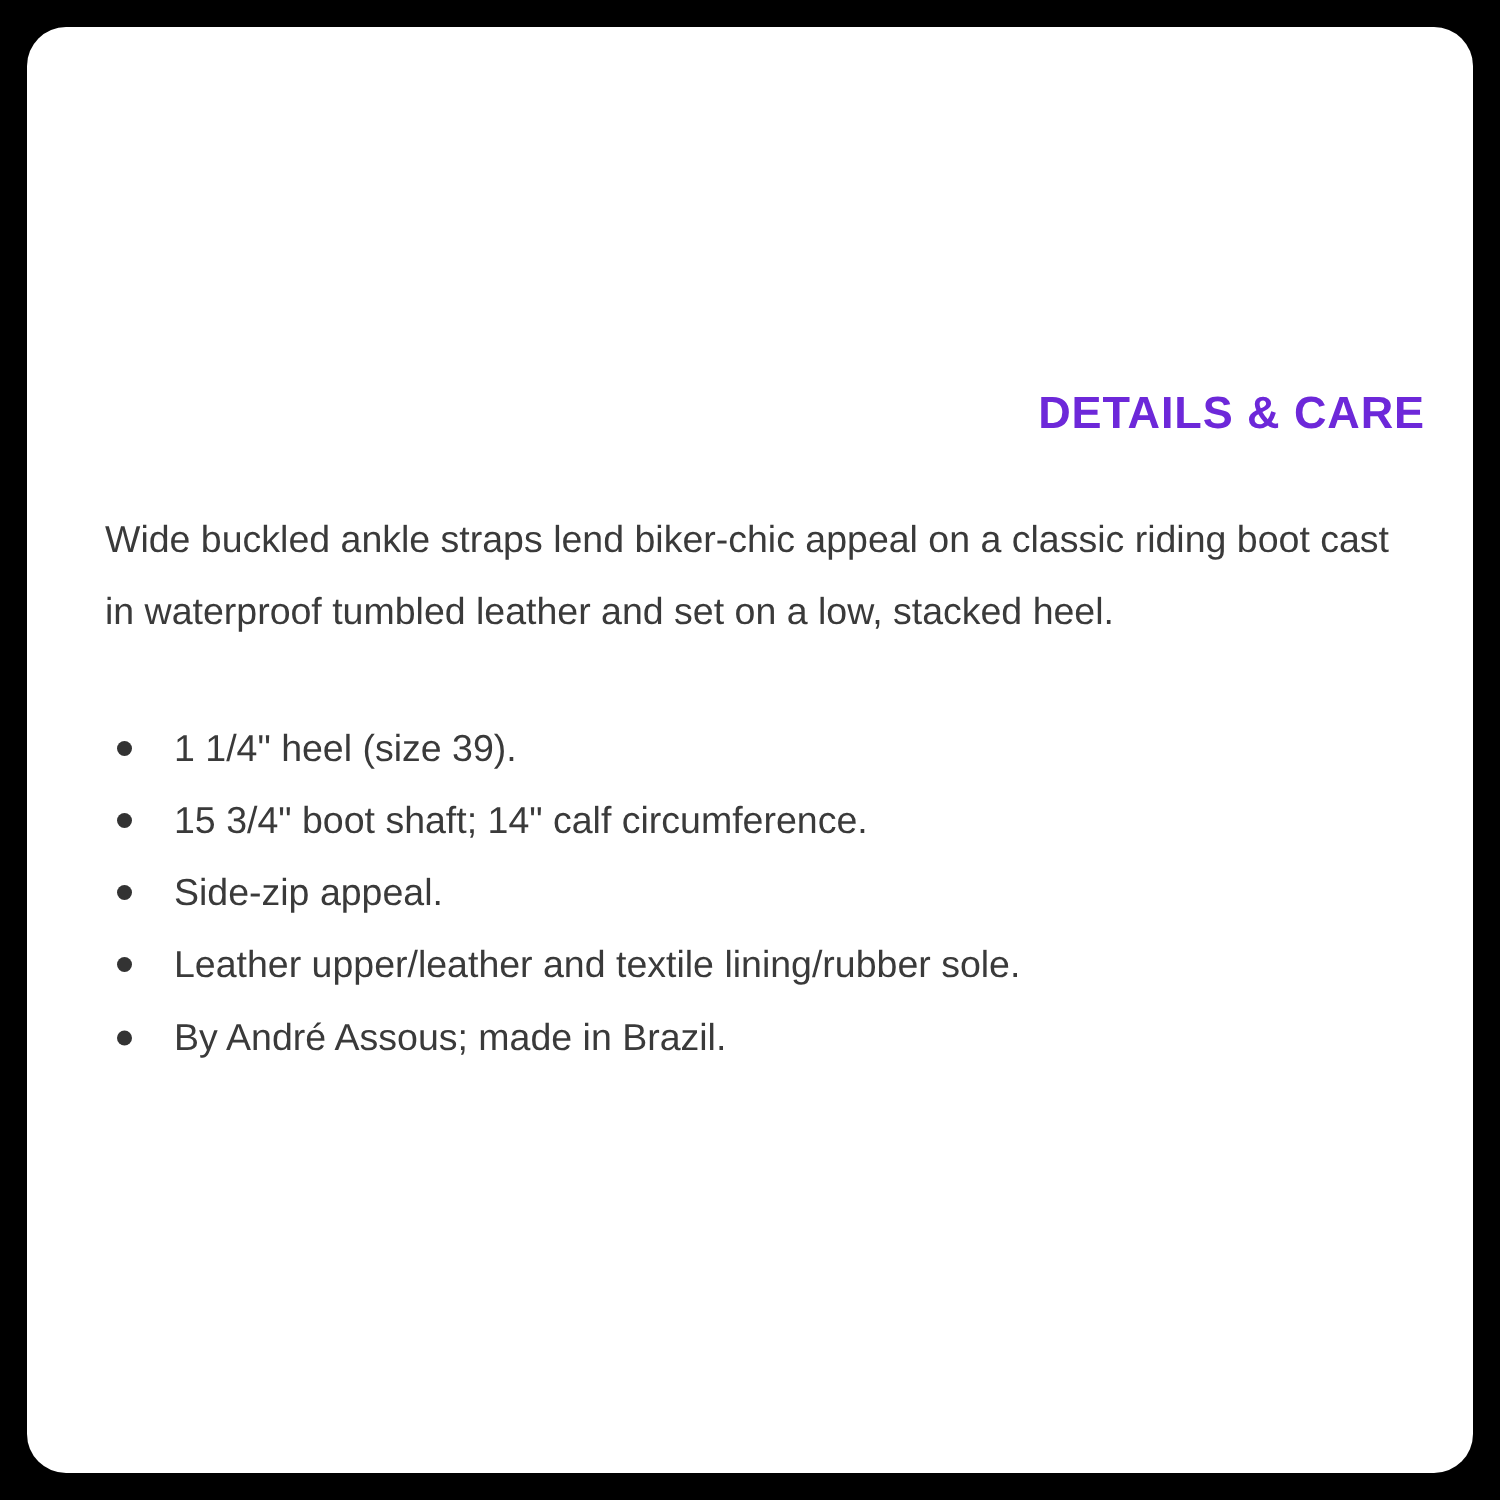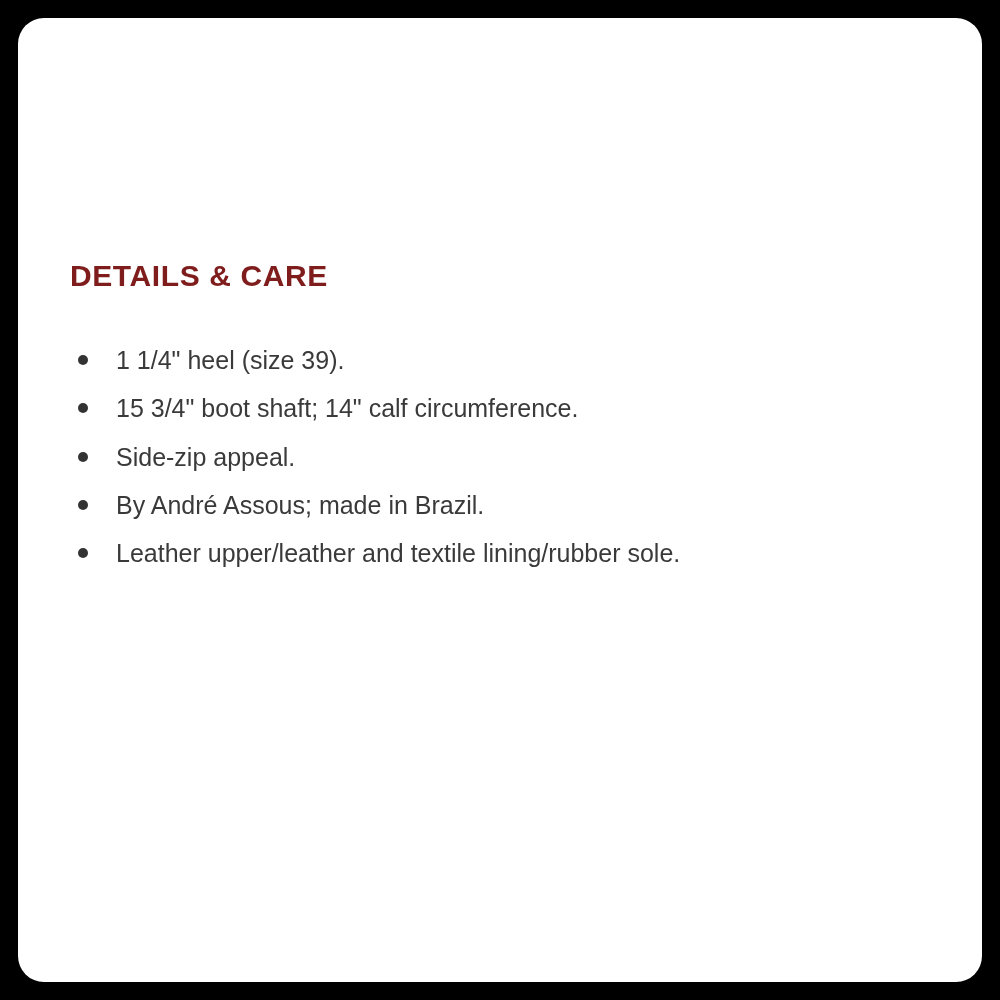--- a/index.html
+++ b/index.html
@@ -31,23 +31,24 @@
   .content {
     position: absolute;
     left: 52px;
     top: 240px;
     width: 880px;
   }
   .section-title {
     font-size: 30px;
     font-weight: bold;
     letter-spacing: 0.6px;
-    color: #7f1d1d;
+    color: #6d28d9;
     margin: 0 0 42px 0;
     line-height: 1.2;
+    text-align: right;
   }
   .description {
     font-size: 25px;
     line-height: 1.93;
     color: #3a3a3a;
     margin: 0 0 42px 0;
     max-width: 860px;
     font-weight: 400;
   }
   ul.bullets {
@@ -72,37 +73,38 @@
     background: #333333;
   }
 </style>
 </head>
 <body>
 
 <div id="root">
   <div class="card">
     <div class="content">
       <h2 class="section-title">DETAILS &amp; CARE</h2>
+      <p class="description">Wide buckled ankle straps lend biker-chic appeal on a classic riding boot cast in waterproof tumbled leather and set on a low, stacked heel.</p>
       <ul class="bullets">
         <li>
           <span class="dot"></span>
           <span>1 1/4" heel (size 39).</span>
         </li>
         <li>
           <span class="dot"></span>
           <span>15 3/4" boot shaft; 14" calf circumference.</span>
         </li>
         <li>
           <span class="dot"></span>
           <span>Side-zip appeal.</span>
         </li>
         <li>
           <span class="dot"></span>
-          <span>By André Assous; made in Brazil.</span>
+          <span>Leather upper/leather and textile lining/rubber sole.</span>
         </li>
         <li>
           <span class="dot"></span>
-          <span>Leather upper/leather and textile lining/rubber sole.</span>
+          <span>By André Assous; made in Brazil.</span>
         </li>
       </ul>
     </div>
   </div>
 </div>
 
 </body></html>

